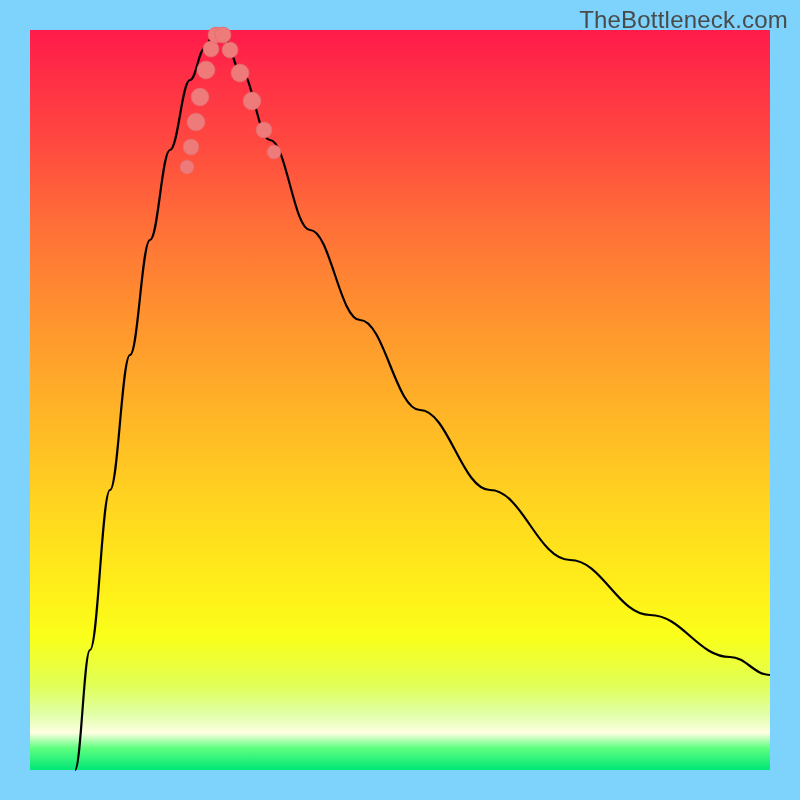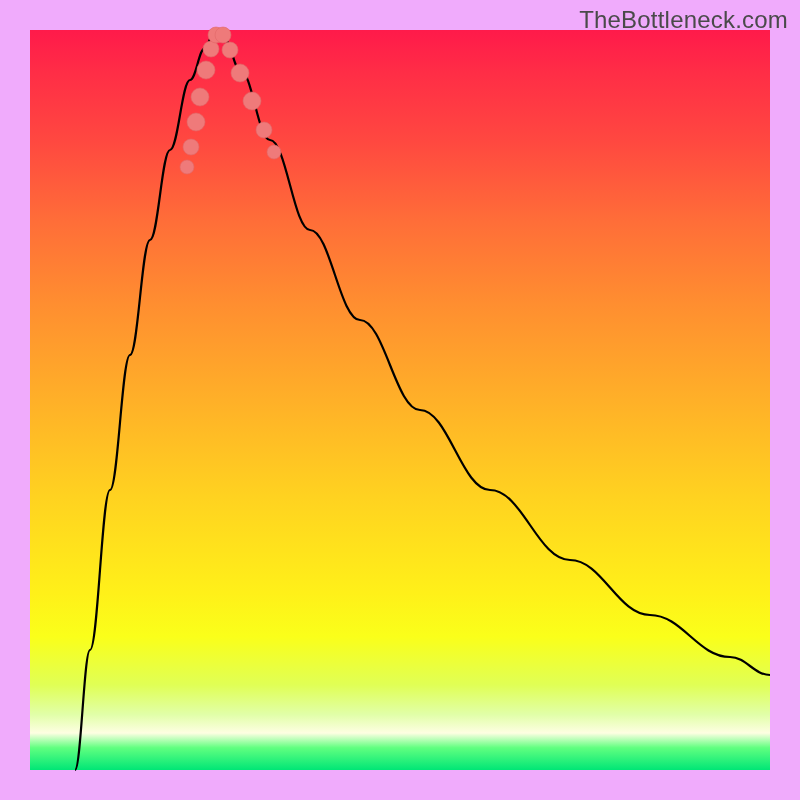--- a/index.html
+++ b/index.html
@@ -8,21 +8,21 @@
     width: 800px;
     height: 800px;
     overflow: hidden;
     background: #000000;
     font-family: Arial, Helvetica, sans-serif;
   }
   #container {
     position: relative;
     width: 800px;
     height: 800px;
-    background: #f0abfc;
+    background: #7dd3fc;
   }
   #plot-area {
     position: absolute;
     left: 30px;
     top: 30px;
     width: 740px;
     height: 740px;
     background: linear-gradient(to bottom,
        #ff1a4a 0%,
        #ff2e46 6%,

